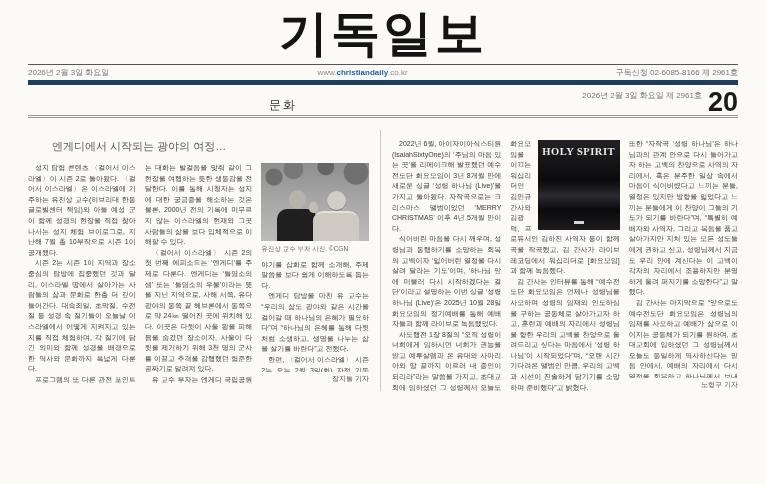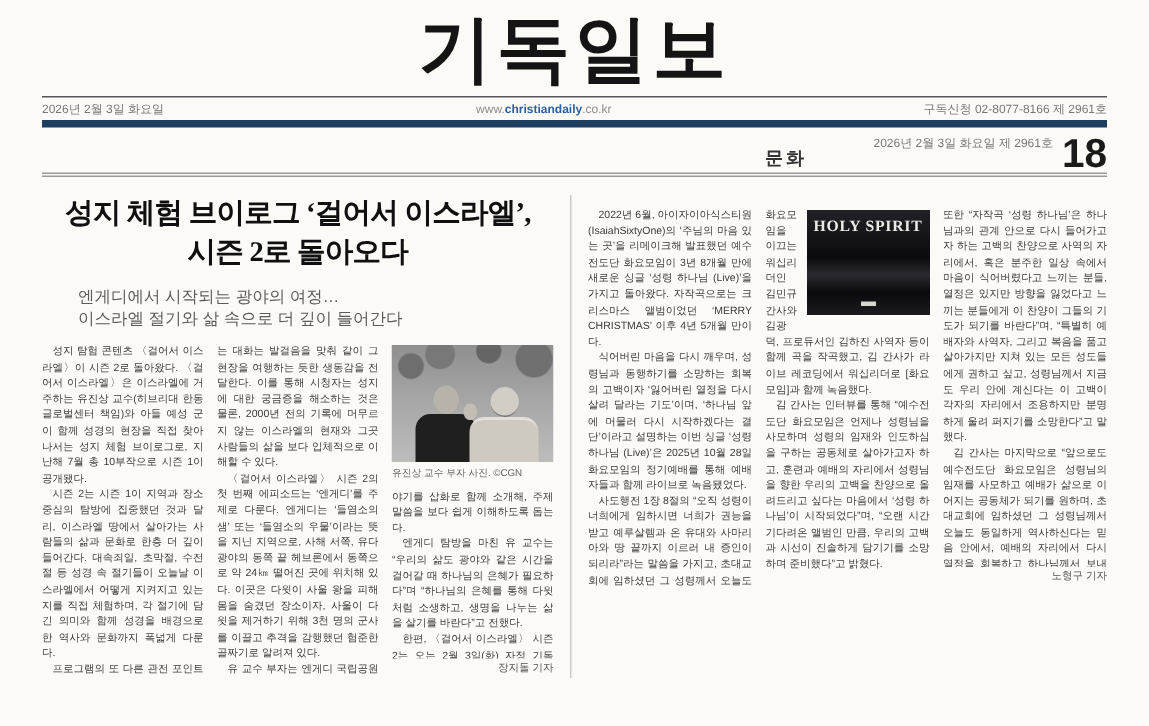--- a/index.html
+++ b/index.html
@@ -27,21 +27,21 @@
   .info-url { color:#8a8a8a; }
   .info-url .url-bold { color:#2a5fa5; font-weight:700; }
   .navy-bar { height:5px; background:#1d3e5e; }
 
   
   .page-header {
     display:flex; align-items:flex-end; margin-top:5px; padding-bottom:1px;
   }
   .ph-left { width:200px; font-size:12px; font-weight:900; color:#111; }
   .ph-left .ph-url { font-size:8px; font-weight:400; color:#888; margin-left:4px; }
-  .ph-center { flex:1; text-align:right; font-size:12px; color:#333; letter-spacing:2px;font-weight:bold; }
+  .ph-center { flex:1; text-align:center; font-size:12px; color:#333; letter-spacing:2px; }
   .ph-right { width:200px; text-align:right; display:flex; justify-content:flex-end; gap:6px; }
   .ph-date { font-size:8px; color:#777; padding-bottom:3px; }
   .ph-pagenum { font-size:27px; font-weight:700; line-height:24px; color:#1a1a1a; }
   .double-rule { height:3px; border-top:1px solid #9a9a9a; border-bottom:1px solid #9a9a9a; }
 
   
   .content { display:flex; margin-top:12px; }
   .article-left { width:352px; padding-right:11px; }
   .article-divider { width:1px; background:#c9c9c9; }
   .article-right { flex:1; padding-left:11px; }
@@ -82,21 +82,21 @@
   .fig-left .head { width:17px; height:19px; background:#b7b2aa; }
   .fig-left .torso { width:40px; height:32px; background:#1f1f1f; border-radius:10px 10px 0 0; }
   .hand { position:absolute; left:48px; bottom:28px; width:9px; height:11px; border-radius:45%; background:#c3bdb4; }
   .fig-right { right:10px; width:46px; }
   .fig-right .head { width:19px; height:20px; background:#d2cdc5; border-bottom:1px solid #777; }
   .fig-right .torso { width:46px; height:30px; background:#cfcac1; border-radius:10px 10px 0 0; border-top:2px solid #e4e0d9; }
   .caption { font-size:6.5px; color:#666; margin:3px 0 5px; text-align:left; }
 
   
   .album {
-    float:right; width:82px; height:70px; margin:1px 0 4px 6px;
+    float:right; width:82px; height:90px; margin:1px 0 4px 6px;
     background:
       linear-gradient(180deg,#222226 0%,#0b0b0d 45%,#2a2a30 62%,#0a0a0c 78%,#1c1c20 100%);
     display:flex; flex-direction:column; align-items:center;
     padding-top:7px; position:relative;
   }
   .album-title {
     color:#eceae4; font-weight:800; font-size:10.5px; letter-spacing:0.5px;
     font-family:"Liberation Serif","DejaVu Serif",serif;
   }
   .album-mark { position:absolute; bottom:6px; width:10px; height:3px; background:#d8d6d0; }
@@ -106,43 +106,38 @@
 
 <div class="page">
 
   <div class="masthead">
     <div class="masthead-title">기독일보</div>
   </div>
   <div class="rule-thin"></div>
   <div class="info-row">
     <span>2026년 2월 3일 화요일</span>
     <span class="info-url"><span>www.</span><span class="url-bold">christiandaily</span><span>.co.kr</span></span>
-    <span>구독신청 02-8077-8166 제 2961호</span>
+    <span>구독신청 02-6085-8166 제 2961호</span>
   </div>
   <div class="navy-bar"></div>
 
   <div class="page-header">
     <div class="ph-center">문화</div>
     <div class="ph-right">
       <span class="ph-date">2026년 2월 3일 화요일 제 2961호</span>
-      <span class="ph-pagenum">18</span>
+      <span class="ph-pagenum">20</span>
     </div>
   </div>
   <div class="double-rule"></div>
 
   <div class="content">
 
     <div class="article-left">
-      <div class="headline">
-        <div>성지 체험 브이로그 ‘걸어서 이스라엘’,</div>
-        <div>시즌 2로 돌아오다</div>
-      </div>
       <div class="subtitle">
         <div>엔게디에서 시작되는 광야의 여정…</div>
-        <div>이스라엘 절기와 삶 속으로 더 깊이 들어간다</div>
       </div>
       <div class="cols">
         <div class="col">
           <p>성지 탐험 콘텐츠 〈걸어서 이스라엘〉이 시즌 2로 돌아왔다. 〈걸어서 이스라엘〉은 이스라엘에 거주하는 유진상 교수(히브리대 한동 글로벌센터 책임)와 아들 예성 군이 함께 성경의 현장을 직접 찾아 나서는 성지 체험 브이로그로, 지난해 7월 총 10부작으로 시즌 1이 공개됐다.</p>
           <p>시즌 2는 시즌 1이 지역과 장소 중심의 탐방에 집중했던 것과 달리, 이스라엘 땅에서 살아가는 사람들의 삶과 문화로 한층 더 깊이 들어간다. 대속죄일, 초막절, 수전절 등 성경 속 절기들이 오늘날 이스라엘에서 어떻게 지켜지고 있는지를 직접 체험하며, 각 절기에 담긴 의미와 함께 성경을 배경으로 한 역사와 문화까지 폭넓게 다룬다.</p>
           <p>프로그램의 또 다른 관전 포인트인 부자(父子)의 케미스트리도 시즌 2에서 그대로 이어진다. 이스라엘에서 태어나 성장한 예성 군과 아버지 유진상 교수가 성경의 무대를 함께 걷고 탐험하며 나누</p>
         </div>
         <div class="col">
           <p class="cont">는 대화는 발걸음을 맞춰 같이 그 현장을 여행하는 듯한 생동감을 전달한다. 이를 통해 시청자는 성지에 대한 궁금증을 해소하는 것은 물론, 2000년 전의 기록에 머무르지 않는 이스라엘의 현재와 그곳 사람들의 삶을 보다 입체적으로 이해할 수 있다.</p>
           <p>〈걸어서 이스라엘〉 시즌 2의 첫 번째 에피소드는 ‘엔게디’를 주제로 다룬다. 엔게디는 ‘들염소의 샘’ 또는 ‘들염소의 우물’이라는 뜻을 지닌 지역으로, 사해 서쪽, 유다 광야의 동쪽 끝 헤브론에서 동쪽으로 약 24㎞ 떨어진 곳에 위치해 있다. 이곳은 다윗이 사울 왕을 피해 몸을 숨겼던 장소이자, 사울이 다윗을 제거하기 위해 3천 명의 군사를 이끌고 추격을 감행했던 험준한 골짜기로 알려져 있다.</p>

